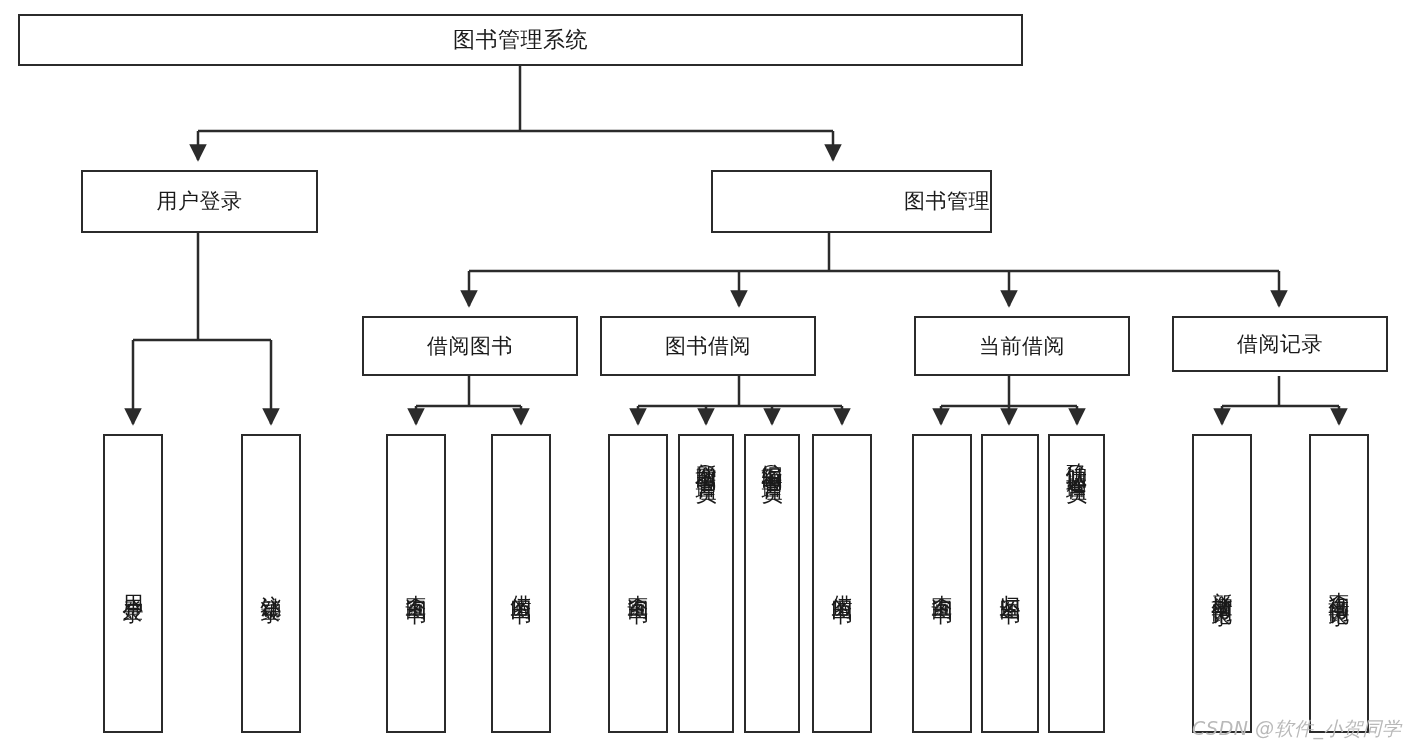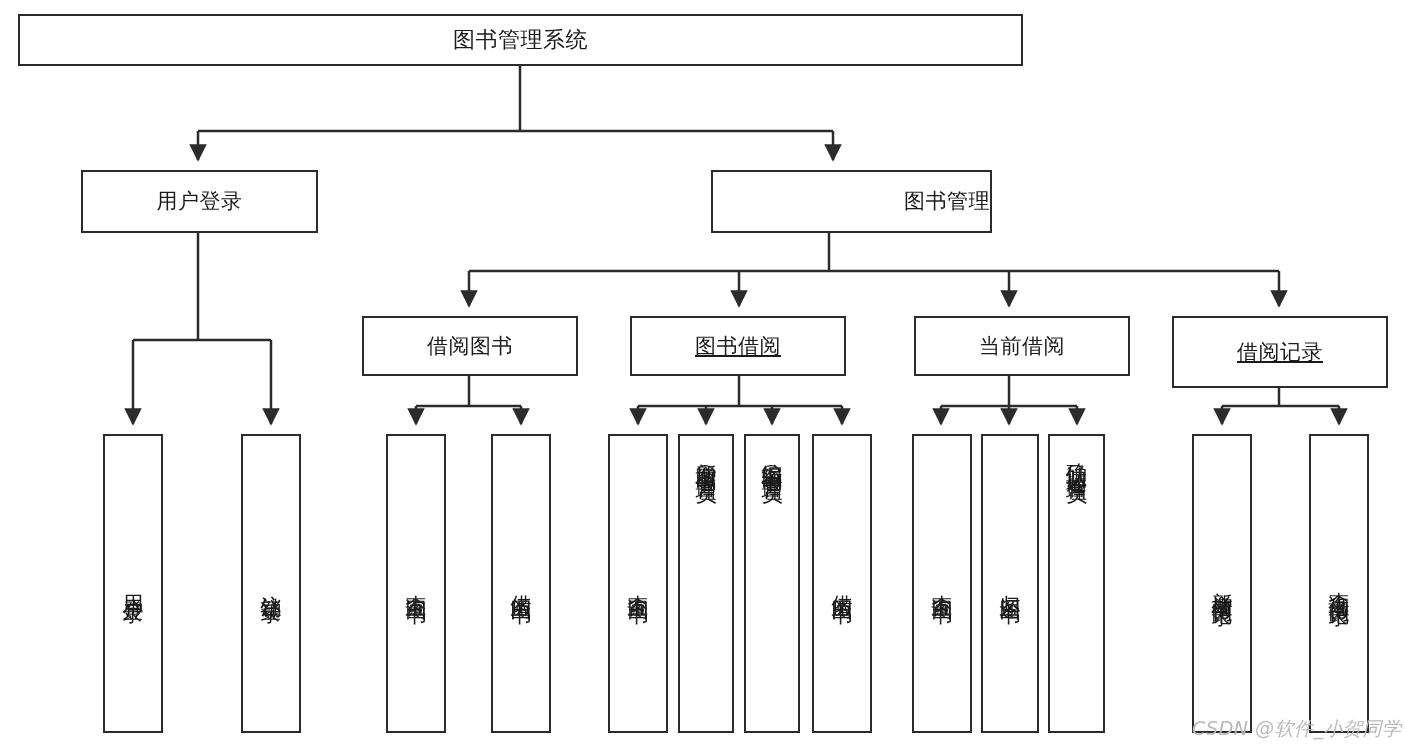--- a/index.html
+++ b/index.html
@@ -140,27 +140,27 @@
   <div class="node horiz" style="left:81px; top:170px; width:237px; height:63px;">
     <span class="label">用户登录</span>
   </div>
   <div class="node horiz" style="left:711px; top:170px; width:281px; height:63px;justify-content:flex-end;">
     <span class="label">图书管理</span>
   </div>
 
   <div class="node horiz" style="left:362px; top:316px; width:216px; height:60px;">
     <span class="label">借阅图书</span>
   </div>
-  <div class="node horiz" style="left:630px; top:316px; width:216px; height:60px;text-decoration:underline;">
+  <div class="node horiz" style="left:600px; top:316px; width:216px; height:60px;">
     <span class="label">图书借阅</span>
   </div>
   <div class="node horiz" style="left:902px; top:316px; width:216px; height:60px;margin-left:12px;">
     <span class="label">当前借阅</span>
   </div>
-  <div class="node horiz" style="left:1172px; top:316px; width:216px; height:72px;text-decoration:underline;">
+  <div class="node horiz" style="left:1172px; top:316px; width:216px; height:56px;">
     <span class="label">借阅记录</span>
   </div>
 
   <div class="node vert mid" style="left:103px; top:434px; width:60px; height:299px;">
     <span class="label">用户登录</span>
   </div>
   <div class="node vert mid" style="left:241px; top:434px; width:60px; height:299px;">
     <span class="label">注销登录</span>
   </div>
 

